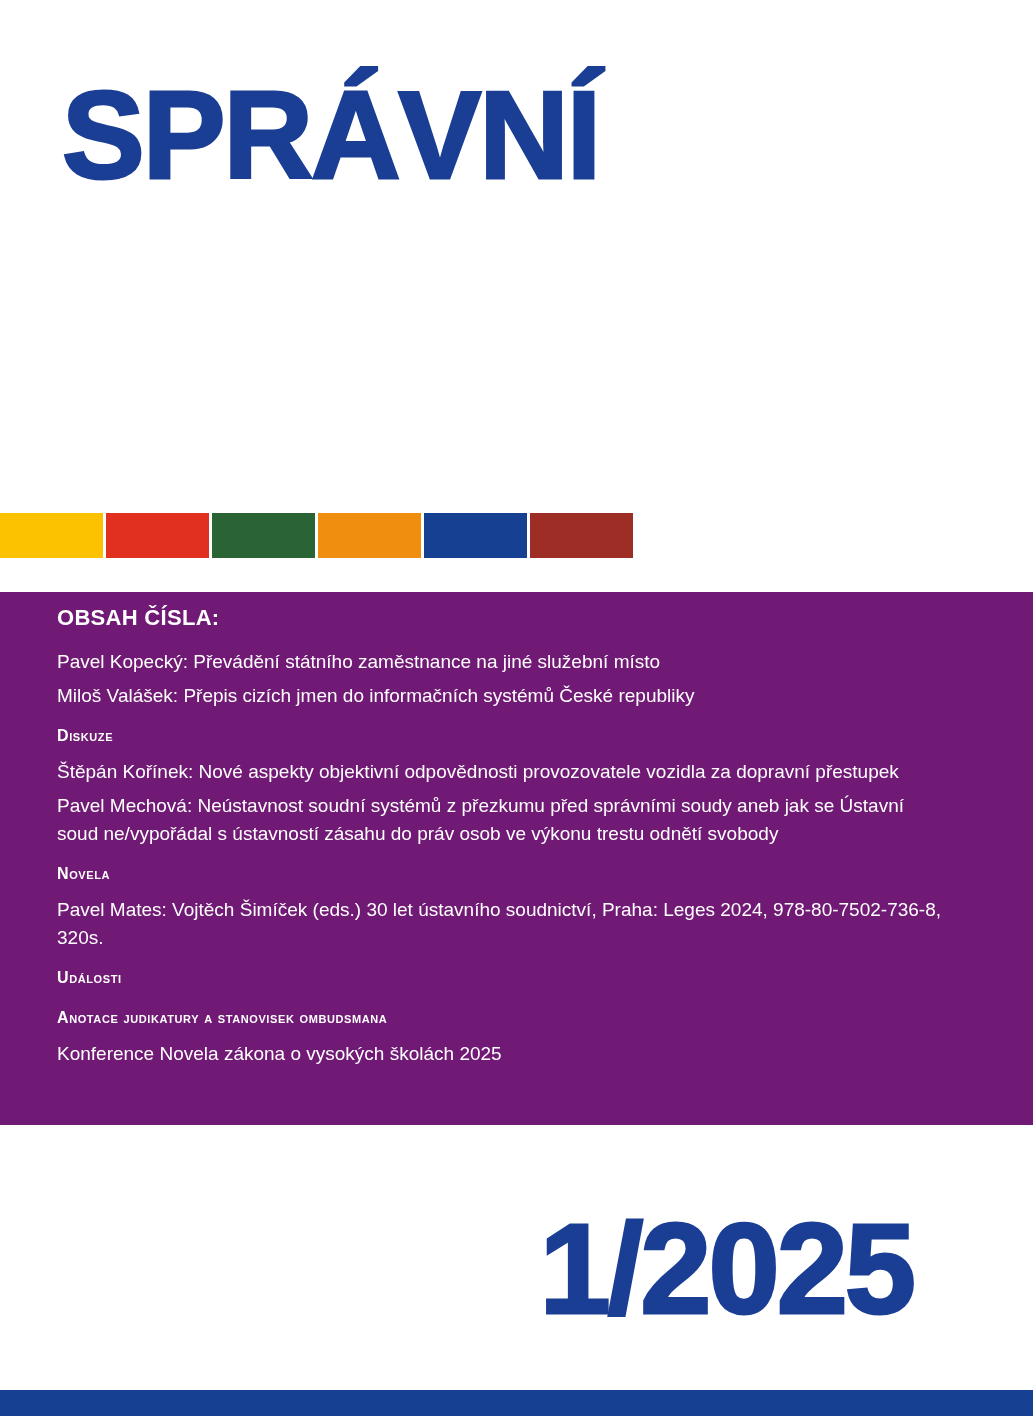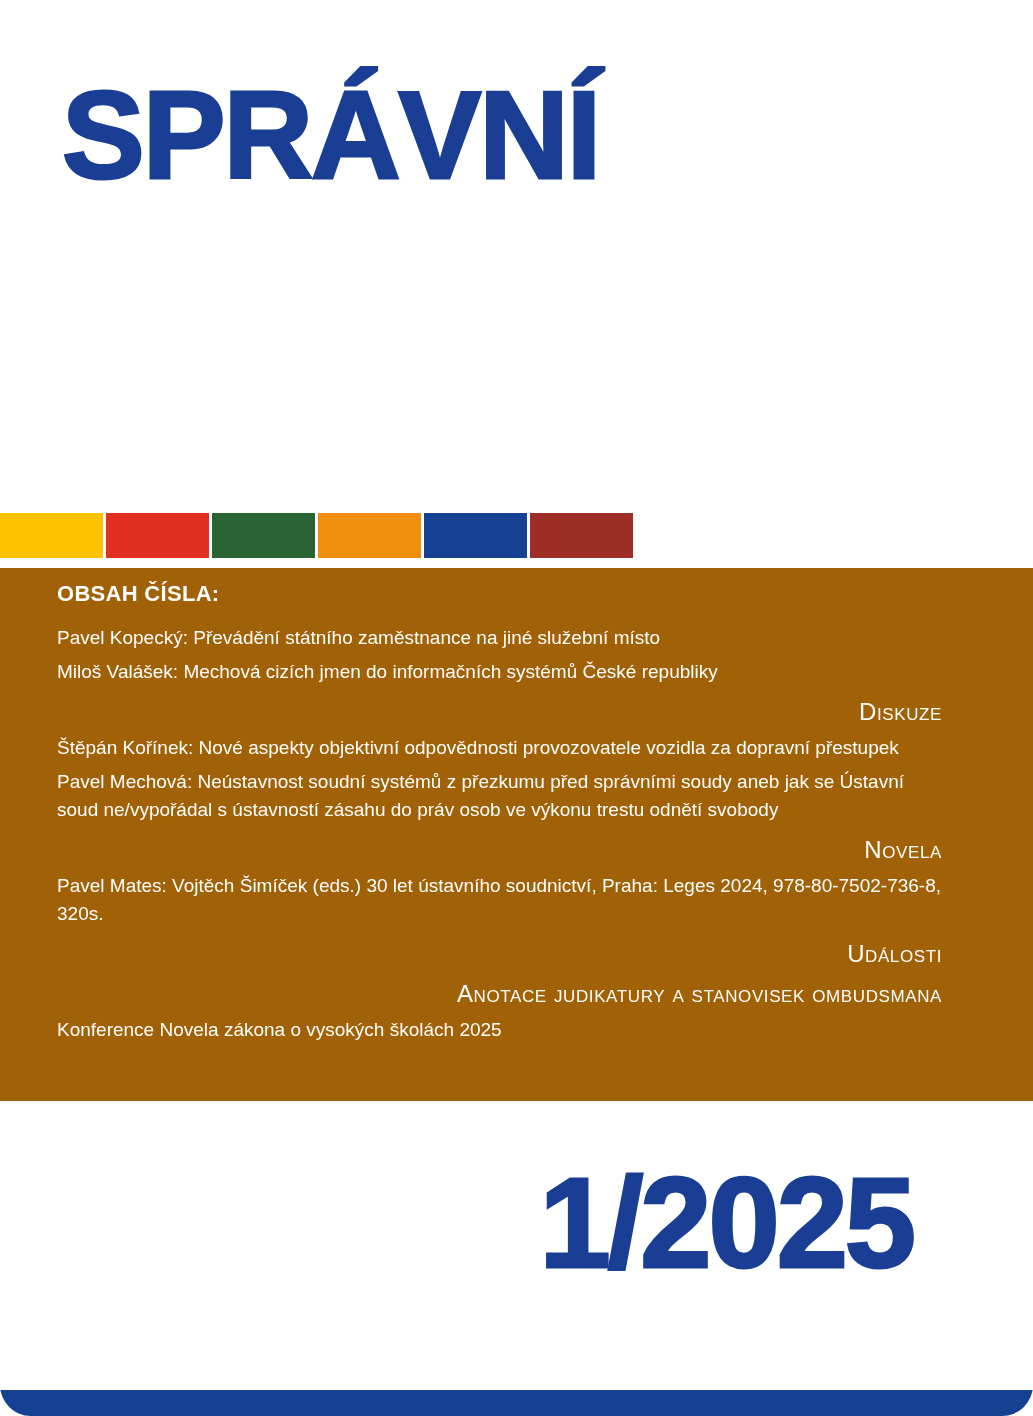--- a/index.html
+++ b/index.html
@@ -2,21 +2,20 @@
 <html><head>
 <meta charset="utf-8">
 <style>
   html,body{margin:0;padding:0;background:#ffffff;}
   .page{
     position:relative;
     width:1033px;height:1416px;
     background:#ffffff;
     overflow:hidden;
     font-family:"Liberation Sans","DejaVu Sans",sans-serif;
-    border-radius:31px;
   }
   
   .masthead{
     position:absolute;left:62px;top:72px;
     font-weight:bold;
     font-size:124px;line-height:127px;
     letter-spacing:-2px;
     -webkit-text-stroke:3px currentColor;
   }
   
@@ -38,28 +37,27 @@
     font-size:22px;font-weight:bold;line-height:28px;
     letter-spacing:0.3px;
   }
   .item{
     margin:0 0 6px 0;
     font-size:19px;line-height:28px;
   }
   .item .author{font-weight:normal;}
   .sec{
     margin:12px 0 8px 0;
-    font-size:24px;font-weight:normal;line-height:28px;
+    font-size:16px;font-weight:bold;line-height:28px;
     font-variant-caps:small-caps;font-variant:small-caps;
     letter-spacing:0.6px;
-    text-align:right;
   }
   
   .issue{
-    position:absolute;right:120px;top:1159px;
+    position:absolute;right:120px;top:1205px;
     font-weight:bold;
     font-size:128px;line-height:1;
     letter-spacing:-3px;
     -webkit-text-stroke:3px currentColor;
   }
   
   .bottom-band{
     position:absolute;left:0;bottom:0;width:1033px;height:26px;
   }
 </style>
@@ -74,26 +72,26 @@
 
   <div class="stripes">
     <div class="stripe" style="background: rgb(252, 194, 0);"></div>
     <div class="stripe" style="background: rgb(225, 48, 31);"></div>
     <div class="stripe" style="background: rgb(43, 100, 52);"></div>
     <div class="stripe" style="background: rgb(240, 142, 16);"></div>
     <div class="stripe" style="background: rgb(22, 65, 147);"></div>
     <div class="stripe" style="background: rgb(158, 45, 38);"></div>
   </div>
 
-  <section class="toc-panel" style="background: #a16207;">
+  <section class="toc-panel" style="background: #701a75; margin-top: 24px;">
     <h2 class="toc-heading">OBSAH ČÍSLA:</h2>
 
     <p class="item"><span class="author">Pavel Kopecký:</span> <span>Převádění státního zaměstnance na jiné služební místo</span></p>
 
-    <p class="item"><span class="author">Miloš Valášek:</span> <span>Mechová cizích jmen do informačních systémů České republiky</span></p>
+    <p class="item"><span class="author">Miloš Valášek:</span> <span>Přepis cizích jmen do informačních systémů České republiky</span></p>
 
     <h3 class="sec">Diskuze</h3>
 
     <p class="item"><span class="author">Štěpán Kořínek:</span> <span>Nové aspekty objektivní odpovědnosti provozovatele vozidla za dopravní přestupek</span></p>
 
     <p class="item"><span class="author">Pavel Mechová:</span> <span>Neústavnost soudní systémů z přezkumu před správními soudy aneb jak se Ústavní soud ne/vypořádal s ústavností zásahu do práv osob ve výkonu trestu odnětí svobody</span></p>
 
     <h3 class="sec">Novela</h3>
 
     <p class="item"><span class="author">Pavel Mates:</span> <span>Vojtěch Šimíček (eds.) 30 let ústavního soudnictví, Praha: Leges 2024, 978-80-7502-736-8, 320s.</span></p>

